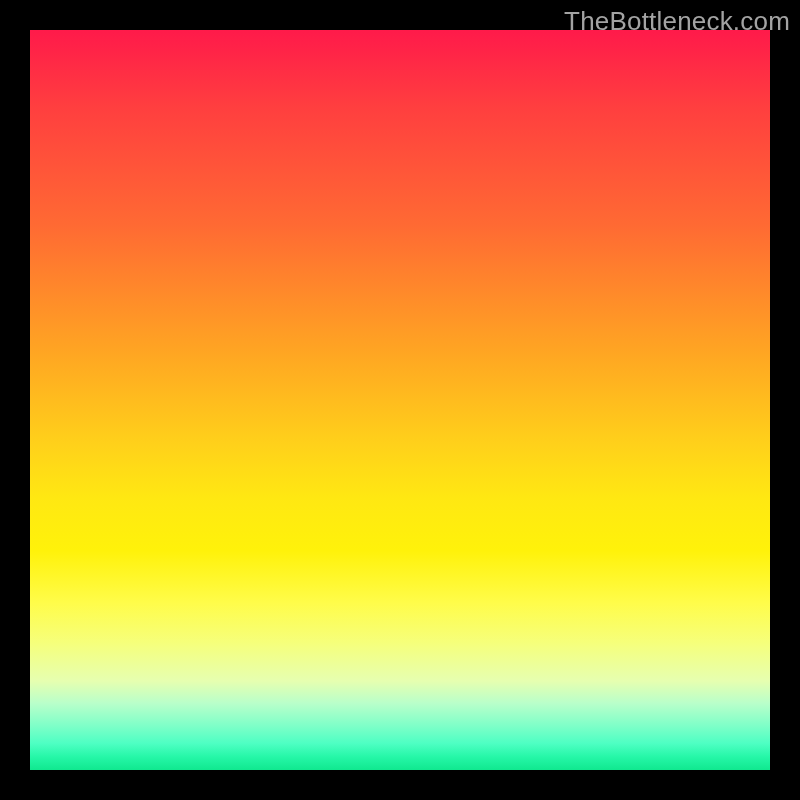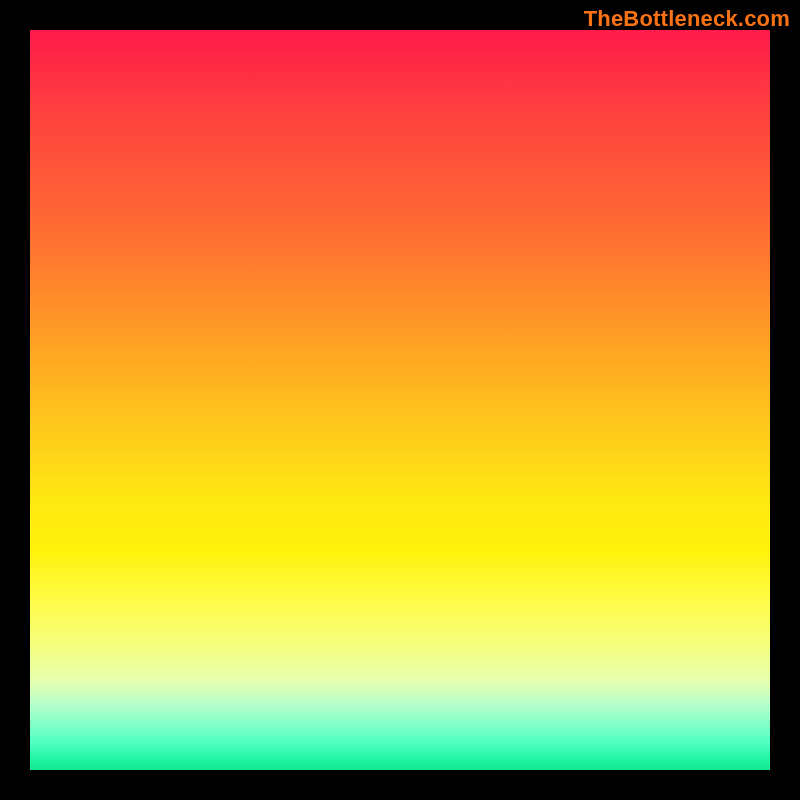--- a/index.html
+++ b/index.html
@@ -84,23 +84,23 @@
     fill: none;
     stroke: #e46a6a;
     stroke-width: 8;
     stroke-linecap: round;
     stroke-dasharray: 14 12;
   }
   .watermark {
     position: absolute;
     top: 6px;
     right: 10px;
-    color: #f97316;
-    font-size: 22px;
-    font-weight: 700;
+    color: #a3a3a3;
+    font-size: 26px;
+    font-weight: 400;
     letter-spacing: 0.2px;
     user-select: none;
   }
 </style>
 </head>
 <body>
 
 <div class="frame">
 
   <div class="plot-area">

